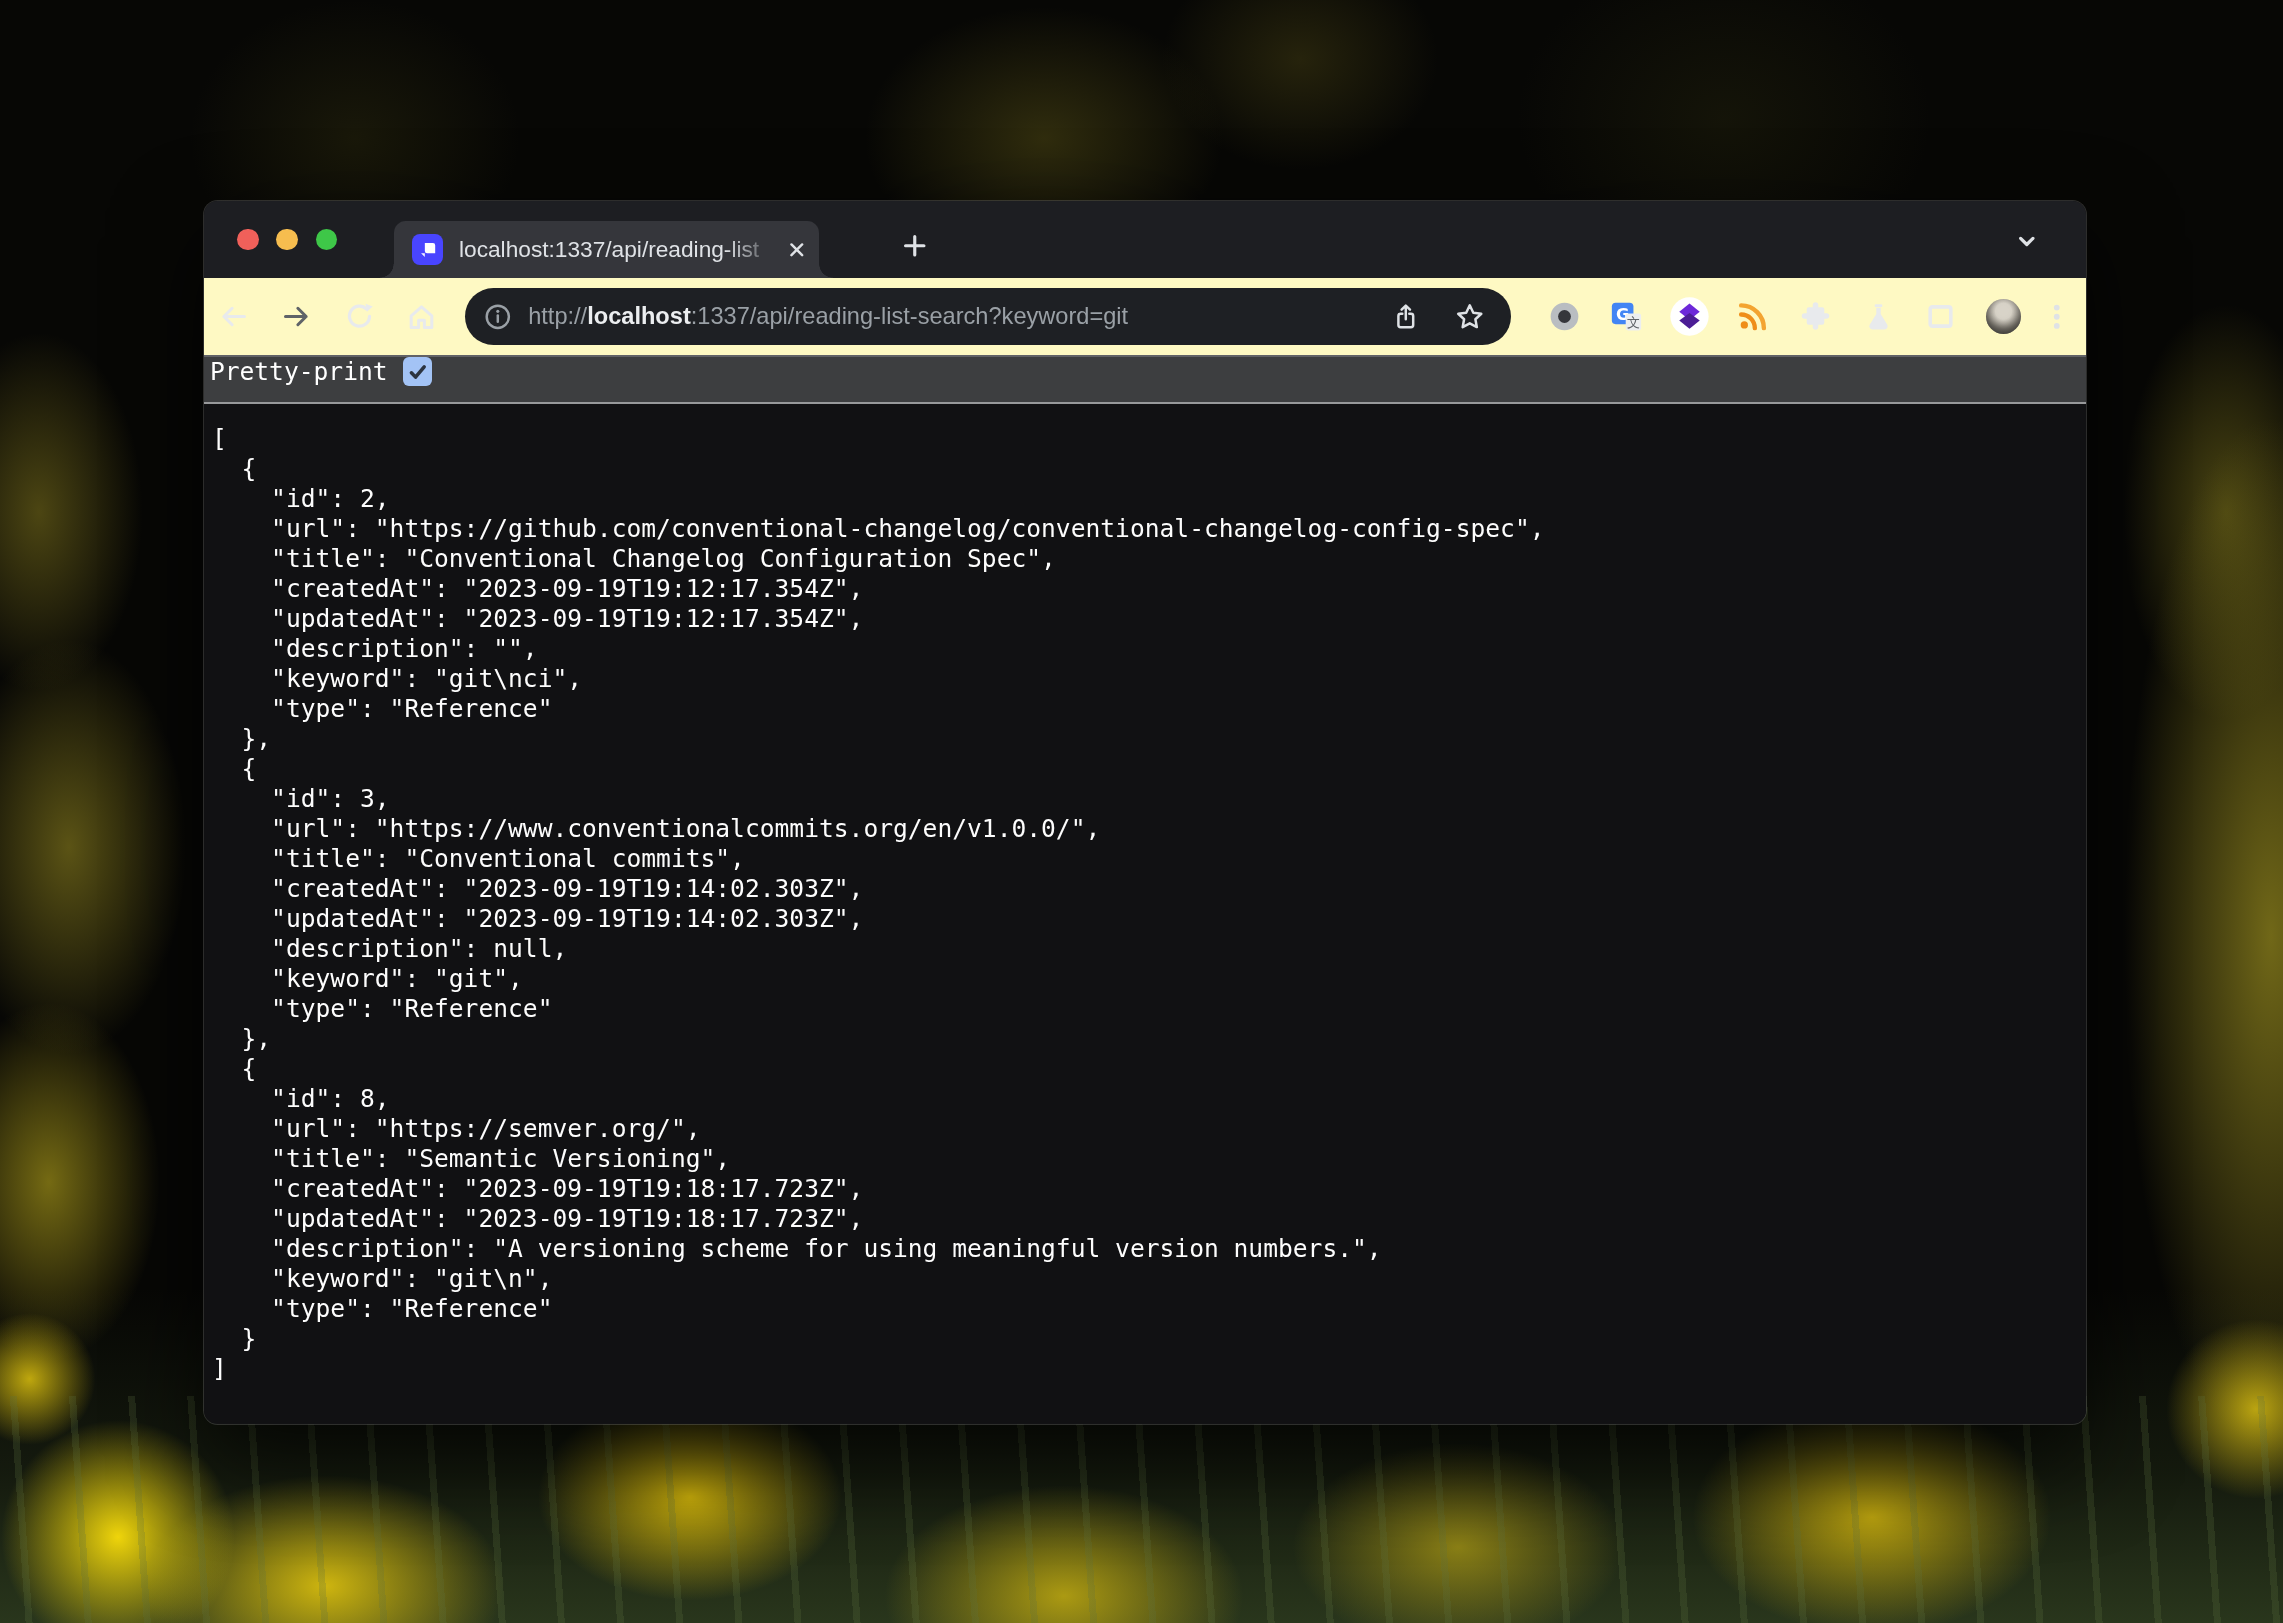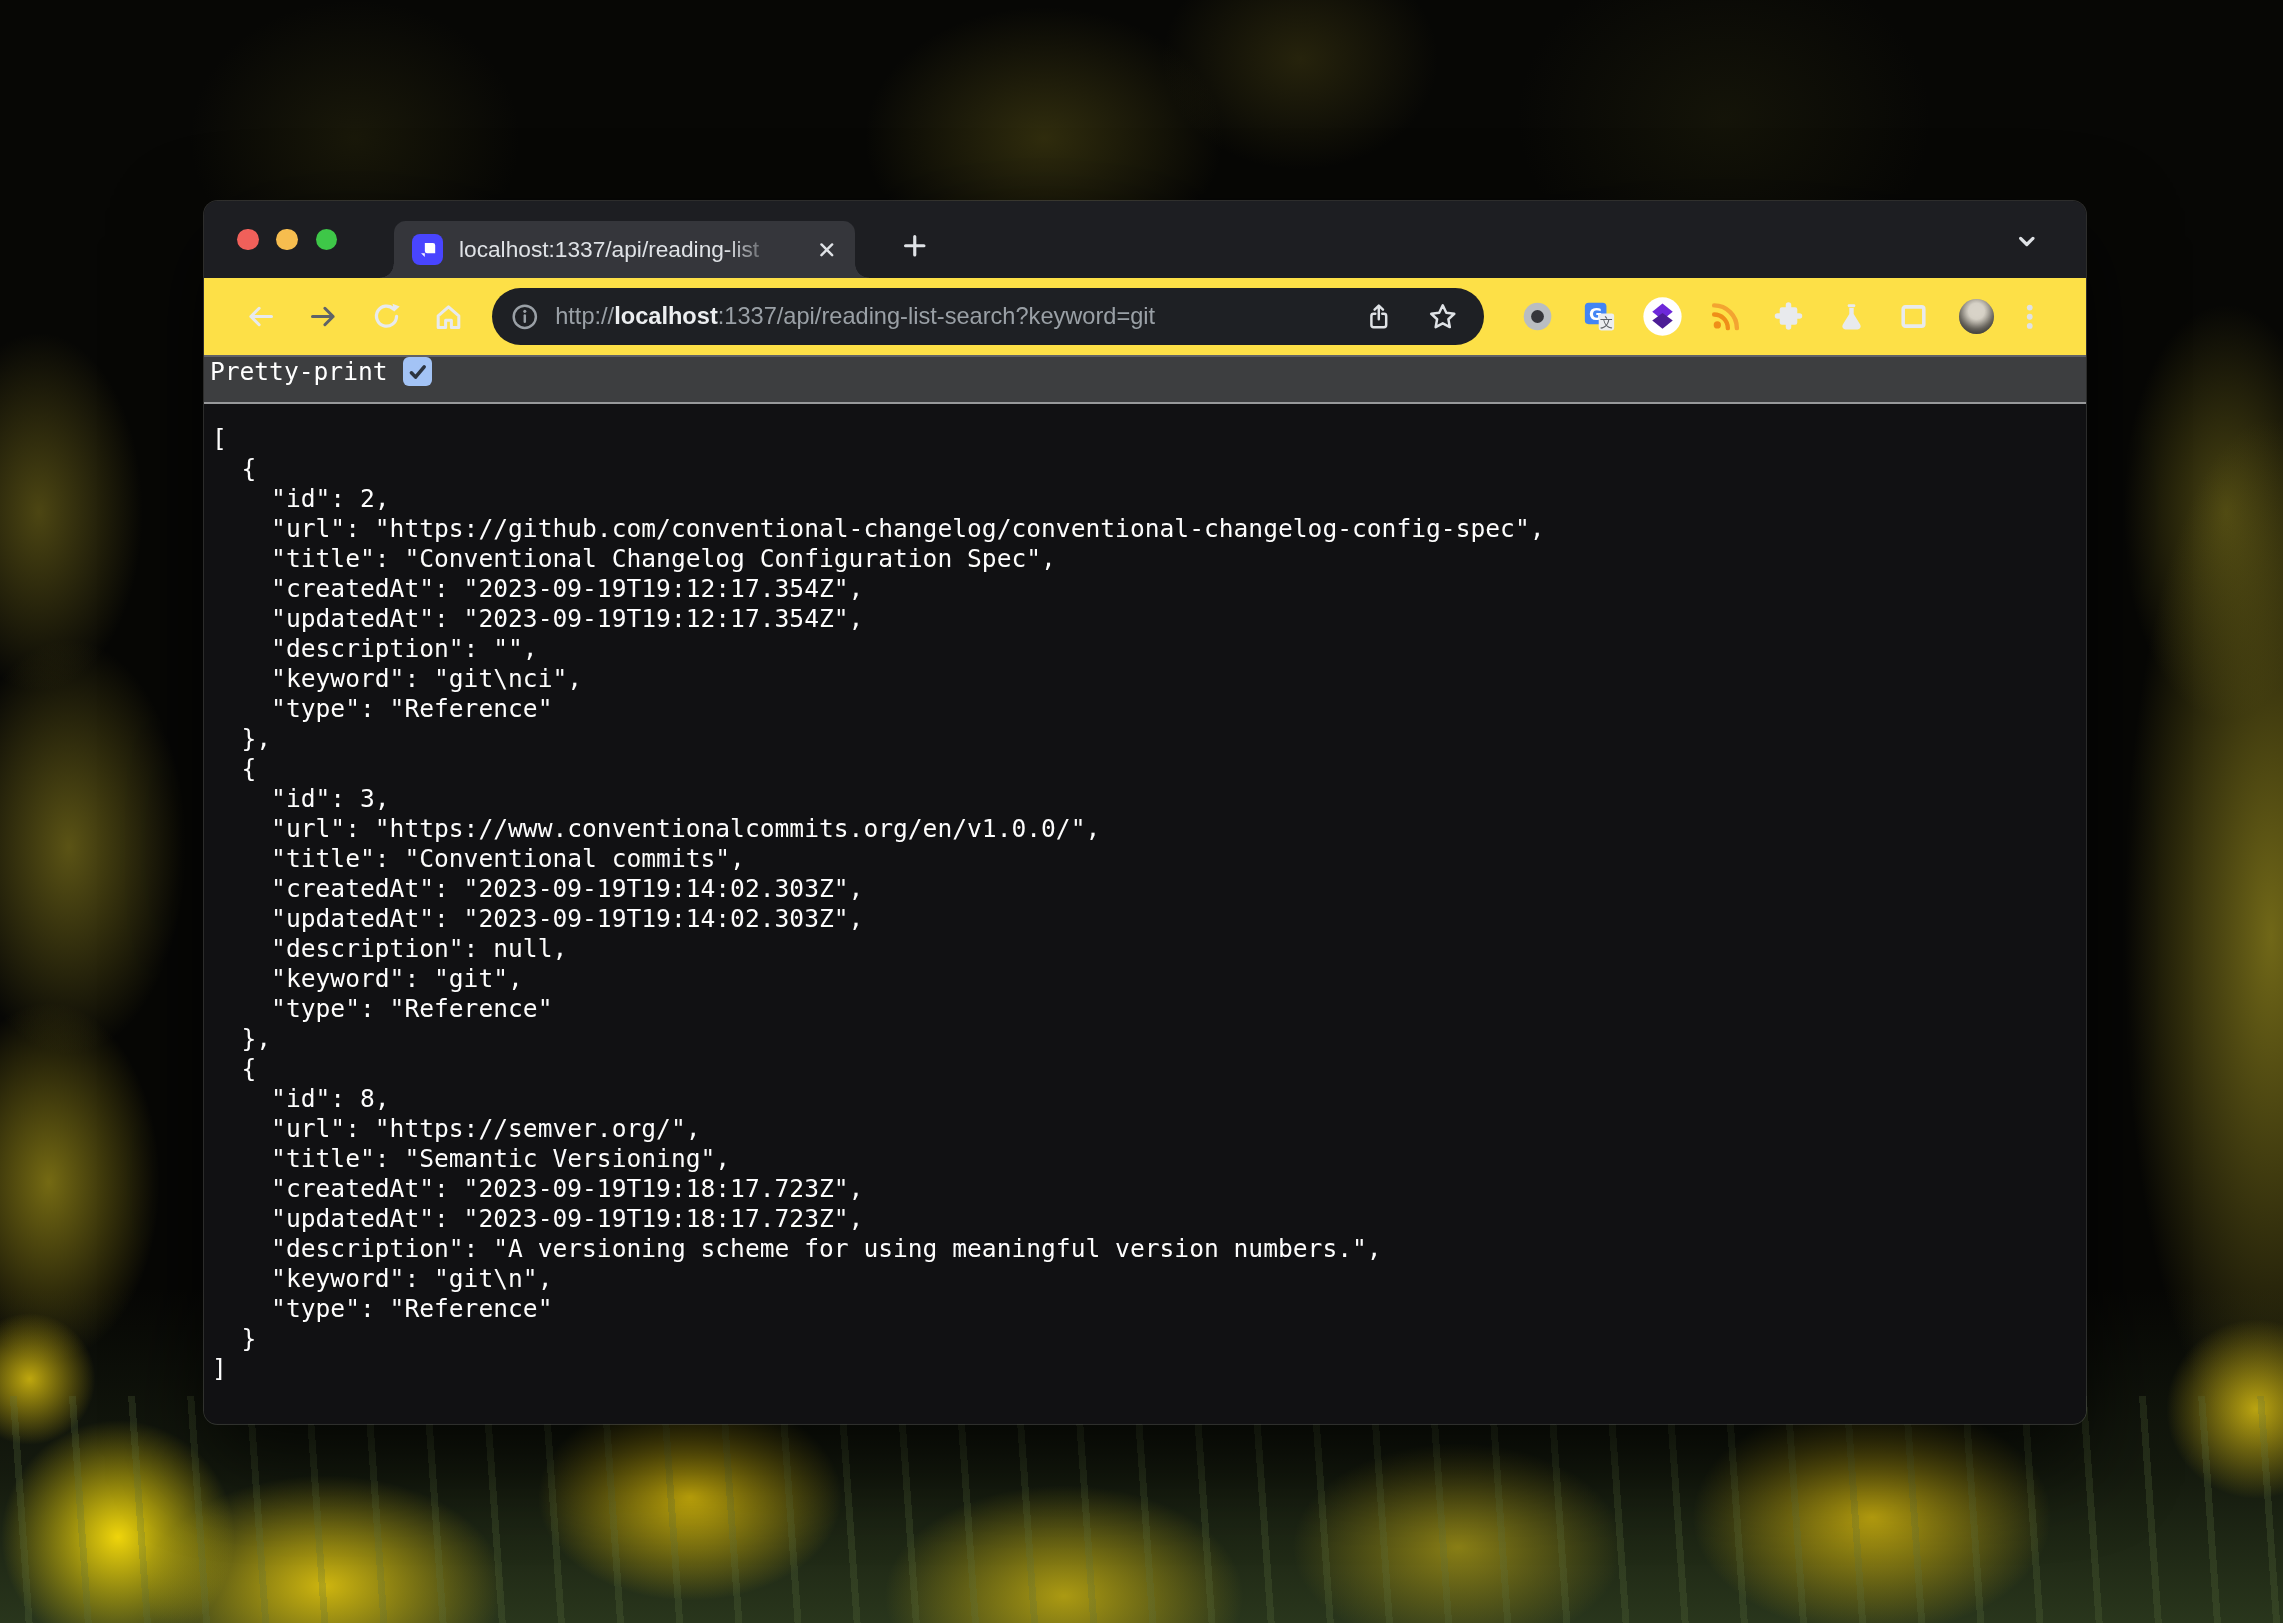--- a/index.html
+++ b/index.html
@@ -47,21 +47,21 @@
 
   
   .tabstrip { position:relative; height:77px; background:#1d1e22; }
   .traffic { position:absolute; left:33px; top:27.6px; display:flex; gap:17.7px; }
   .dot { width:21.7px; height:21.7px; border-radius:50%; }
   .dot.red    { background:#f0605a; }
   .dot.yellow { background:#f6bd4f; }
   .dot.green  { background:#3ec748; }
 
   .tab {
-    position:absolute; left:190px; bottom:0; width:461px; height:57px;
+    position:absolute; left:190px; bottom:0; width:425px; height:57px;
     background:#35363b; border-radius:11.8px 11.8px 0 0;
     display:flex; align-items:center; padding:0 15.8px 0 17.7px;
   }
   .tab::before, .tab::after { content:""; position:absolute; bottom:0; width:13.8px; height:13.8px; }
   .tab::before { left:-13.8px;  background:radial-gradient(circle at 0 0,   transparent 13.3px, #35363b 13.8px); }
   .tab::after  { right:-13.8px; background:radial-gradient(circle at 13.8px 0, transparent 13.3px, #35363b 13.8px); }
   .favicon {
     width:31.5px; height:31.5px; border-radius:7.9px; background:#4945ff;
     display:flex; align-items:center; justify-content:center; flex:none;
   }
@@ -72,21 +72,21 @@
             mask-image:linear-gradient(to right,#000 82%,transparent 98%);
   }
   .tab-close { margin-left:auto; display:flex; align-items:center; cursor:default; }
 
   .newtab { position:absolute; left:690px; bottom:11.8px; width:41px; height:41px;
             display:flex; align-items:center; justify-content:center; border-radius:7.9px; }
   .tabsearch { position:absolute; right:39px; top:23.6px; width:41px; height:33px;
                display:flex; align-items:center; justify-content:center; }
 
   
-  .toolbar { height:77px; background:#fde047; display:flex; align-items:center; padding:0 33px; }
+  .toolbar { height:77px; background:#fef9c3; display:flex; align-items:center; padding:0 6px; }
   .navbtn { width:47px; height:47px; display:flex; align-items:center; justify-content:center;
             border-radius:50%; flex:none; margin-right:15.8px; }
   .omnibox {
     flex:1; height:57px; border-radius:28.6px; background:#1e2024;
     display:flex; align-items:center; padding:0 25.6px 0 17.7px; margin:0 13.8px 0 3.9px; min-width:0;
   }
   .urltext { margin-left:15.8px; font-size:23.6px; white-space:nowrap; overflow:hidden; }
   .urltext .dim  { color:#9aa0a6; }
   .urltext .host { color:#eceef0; font-weight:700; }
   .omni-actions { margin-left:auto; display:flex; align-items:center; gap:33px; }

